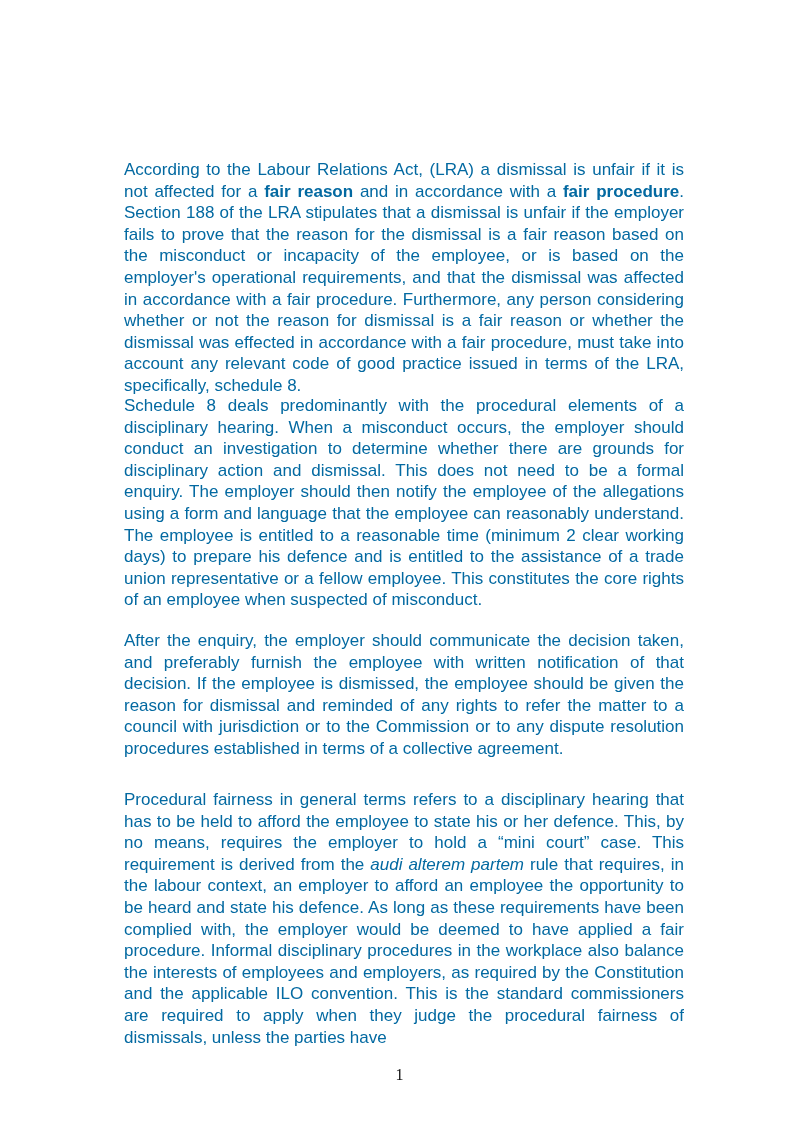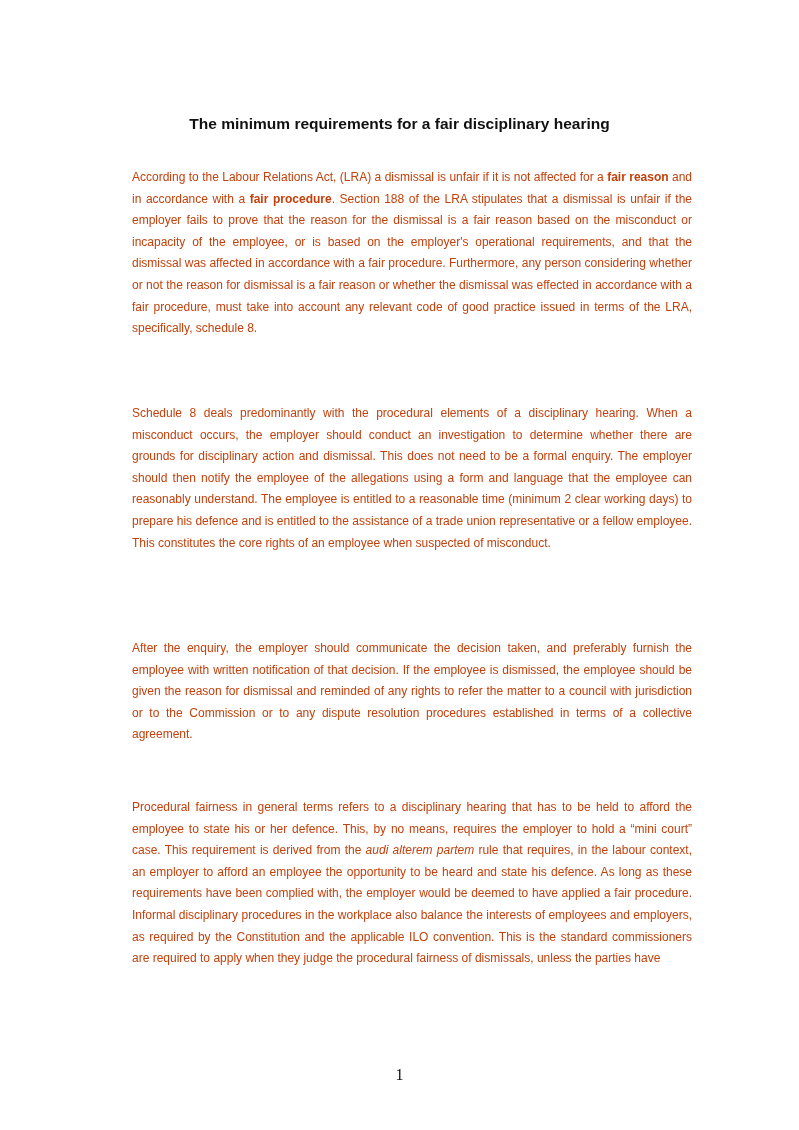--- a/index.html
+++ b/index.html
@@ -5,36 +5,35 @@
   html, body { margin: 0; padding: 0; background: #ffffff; }
   body { width: 799px; height: 1130px; position: relative; overflow: hidden; }
   .page { position: absolute; left: 0; top: 0; width: 799px; height: 1130px; background: #fff; }
   .title {
     position: absolute; left: 120px; width: 559px; top: 113px;
     text-align: center; font-family: "Liberation Sans", sans-serif;
     font-weight: bold; font-size: 15.5px; color: #111; line-height: 22px;
   }
   .para {
     position: absolute; left: 120px; width: 560px;
-    font-family: "Liberation Sans", sans-serif; font-size: 12px;
-    line-height: 21.6px; color: #c2410c; text-align: justify;
-    margin: 12px;
+    font-family: "Liberation Sans", sans-serif; font-size: 17px;
+    line-height: 21.6px; color: #0369a1; text-align: justify;
+    margin: 4px;
   }
   .para b { font-weight: bold; }
   .para i { }
   .pagenum {
     position: absolute; left: 0; width: 799px; top: 1066px; text-align: center;
     font-family: "Liberation Serif", serif; font-size: 16px; color: #111;
   }
 </style>
 </head>
 <body>
 
 <div class="page">
-  <div class="title">The minimum requirements for a fair disciplinary hearing</div>
 
   <p class="para" style="top:155px;"><span>According to the Labour Relations Act, (LRA) a dismissal is unfair if it is not affected for a </span><b>fair reason</b><span> and in accordance with a </span><b>fair procedure</b><span>. Section 188 of the LRA stipulates that a dismissal is unfair if the employer fails to prove that the reason for the dismissal is a fair reason based on the misconduct or incapacity of the employee, or is based on the employer's operational requirements, and that the dismissal was affected in accordance with a fair procedure. Furthermore, any person considering whether or not the reason for dismissal is a fair reason or whether the dismissal was effected in accordance with a fair procedure, must take into account any relevant code of good practice issued in terms of the LRA, specifically, schedule 8.</span></p>
   <p class="para" style="top:391px;"><span>Schedule 8 deals predominantly with the procedural elements of a disciplinary hearing. When a misconduct occurs, the employer should conduct an investigation to determine whether there are grounds for disciplinary action and dismissal. This does not need to be a formal enquiry. The employer should then notify the employee of the allegations using a form and language that the employee can reasonably understand. The employee is entitled to a reasonable time (minimum 2 clear working days) to prepare his defence and is entitled to the assistance of a trade union representative or a fellow employee. This constitutes the core rights of an employee when suspected of misconduct.</span></p>
   <p class="para" style="top:626px;"><span>After the enquiry, the employer should communicate the decision taken, and preferably furnish the employee with written notification of that decision. If the employee is dismissed, the employee should be given the reason for dismissal and reminded of any rights to refer the matter to a council with jurisdiction or to the Commission or to any dispute resolution procedures established in terms of a collective agreement.</span></p>
   <p class="para" style="top:785px;"><span>Procedural fairness in general terms refers to a disciplinary hearing that has to be held to afford the employee to state his or her defence. This, by no means, requires the employer to hold a “mini court” case. This requirement is derived from the </span><i>audi alterem partem</i><span> rule that requires, in the labour context, an employer to afford an employee the opportunity to be heard and state his defence. As long as these requirements have been complied with, the employer would be deemed to have applied a fair procedure. Informal disciplinary procedures in the workplace also balance the interests of employees and employers, as required by the Constitution and the applicable ILO convention. This is the standard commissioners are required to apply when they judge the procedural fairness of dismissals, unless the parties have</span></p>
 
   <div class="pagenum">1</div>
 </div>
 
 </body></html>

